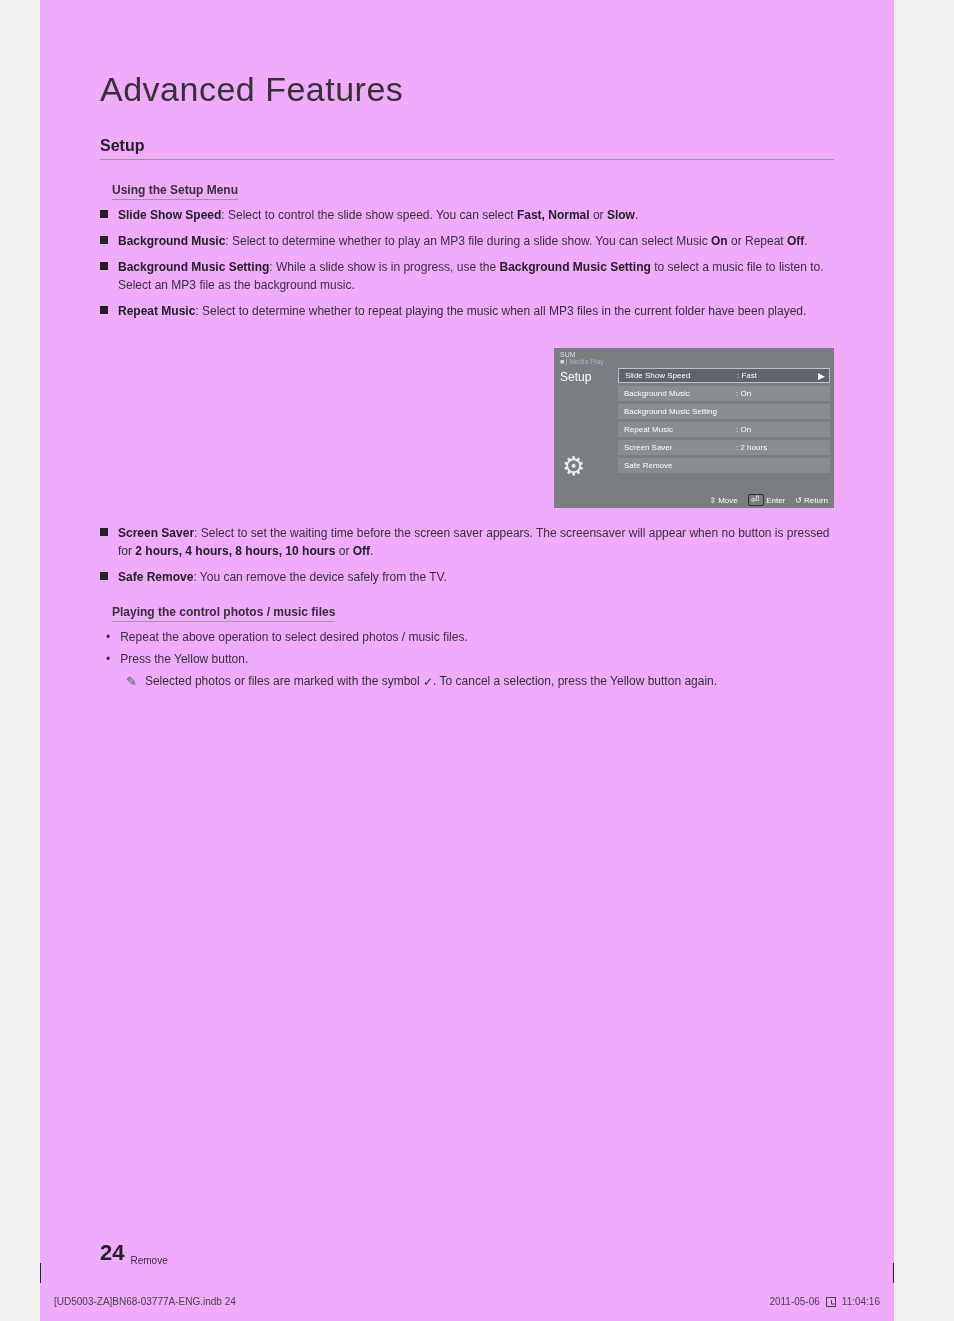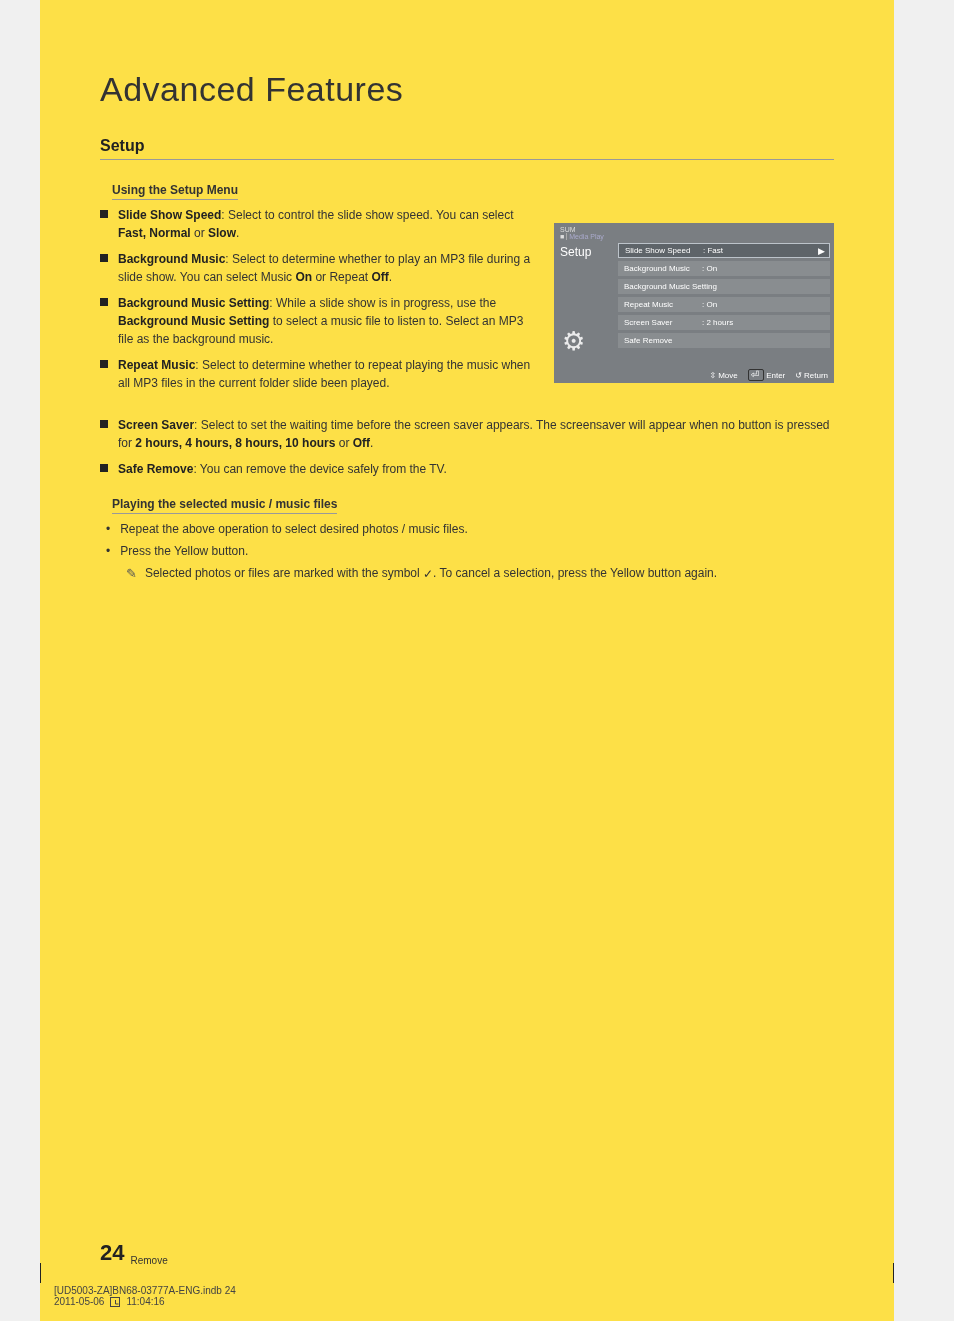--- a/index.html
+++ b/index.html
@@ -11,21 +11,21 @@
       height: 1321px;
       position: relative;
       margin: 0 auto;
     }
     .page {
       position: absolute;
       left: 40px;
       right: 60px;
       top: 0;
       bottom: 0;
-      background: #fde047;
+      background: #f0abfc;
       padding: 70px 60px 40px 60px;
     }
     .top-marks {
       position: absolute;
       top: 0;
       left: 40px;
       right: 60px;
       height: 30px;
     }
     .top-marks .tick {
@@ -57,21 +57,22 @@
       font-size: 12px;
       color: #333;
       border-bottom: 1px solid #999;
       display: inline-block;
       padding-bottom: 2px;
       margin-bottom: 10px;
     }
     .content-row {
       display: flex;
       gap: 20px;
-      align-items: center;
+      align-items: flex-end;
+      flex-direction: column;
     }
     .left-col { flex: 1; }
     .right-box-wrap { width: 280px; flex-shrink: 0; }
     .bullet-list { list-style: none; margin: 0; padding: 0; }
     .bullet-list > li {
       display: flex;
       align-items: flex-start;
       gap: 10px;
       font-size: 12px;
       line-height: 1.5;
@@ -184,21 +185,21 @@
       margin-bottom: 3px;
       padding: 0 6px;
       position: relative;
     }
     .osd .row.sel {
       background: #5e6469;
       border: 1px solid #bcc3ca;
       height: 15px;
     }
     .osd .row .label { width: 78px; flex-shrink: 0; }
-    .osd .row .val { flex: 1; }
+    .osd .row .val { flex: 1; margin-left: 34px; }
     .osd .row .arrow {
       position: absolute;
       right: 4px;
       font-size: 9px;
     }
     .osd .footer {
       position: absolute;
       bottom: 2px;
       right: 6px;
       font-size: 8px;
@@ -234,21 +235,20 @@
     .print-footer {
       position: absolute;
       bottom: 14px;
       left: 40px;
       right: 60px;
       display: flex;
       justify-content: space-between;
       font-size: 10px;
       color: #444;
       padding: 0 14px;
-      flex-direction: column;
     }
     .print-footer .time { display: inline-flex; align-items: center; gap: 6px; }
     .print-footer .clock {
       display: inline-block;
       width: 10px; height: 10px;
       border: 1px solid #444;
       position: relative;
     }
     .print-footer .clock::before, .print-footer .clock::after {
       content: ""; position: absolute; background: #444;
@@ -292,21 +292,21 @@
         </li>
         <li>
             <span class="sq"></span>
           <span class="txt">
             <span class="bold">Background Music Setting</span><span>: While a slide show is in progress, use the </span><span class="bold">Background Music Setting</span><span> to select a music file to listen to. Select an MP3 file as the background music.</span>
           </span>
         </li>
         <li>
             <span class="sq"></span>
           <span class="txt">
-            <span class="bold">Repeat Music</span><span>: Select to determine whether to repeat playing the music when all MP3 files in the current folder slide been played.</span>
+            <span class="bold">Repeat Music</span><span>: Select to determine whether to repeat playing the music when all MP3 files in the current folder have been played.</span>
           </span>
         </li>
       </ul>
     </div>
     <div class="right-box-wrap">
       <div class="osd">
         <div class="hdr">
           <span class="mp">SUM</span>
           <span class="mp" style="color:#aac;"><span style="color:#ddd; border-right:1px solid #aaa; padding-right:2px; margin-right:2px;">■</span><span>Media Play</span></span>
         </div>
@@ -367,21 +367,21 @@
       </span>
     </li>
     <li>
         <span class="sq"></span>
       <span class="txt">
         <span class="bold">Safe Remove</span><span>: You can remove the device safely from the TV.</span>
       </span>
     </li>
   </ul>
 
-  <div class="sub-title mb6">Playing the selected music / music files</div>
+  <div class="sub-title mb6">Playing the control photos / music files</div>
 
   <ul class="dot-list">
     <li>
         <span>Repeat the above operation to select desired photos / music files.</span>
       </li>
     <li>
         <span>Press the Yellow button.</span>
       </li>
   </ul>
   <div class="note">

